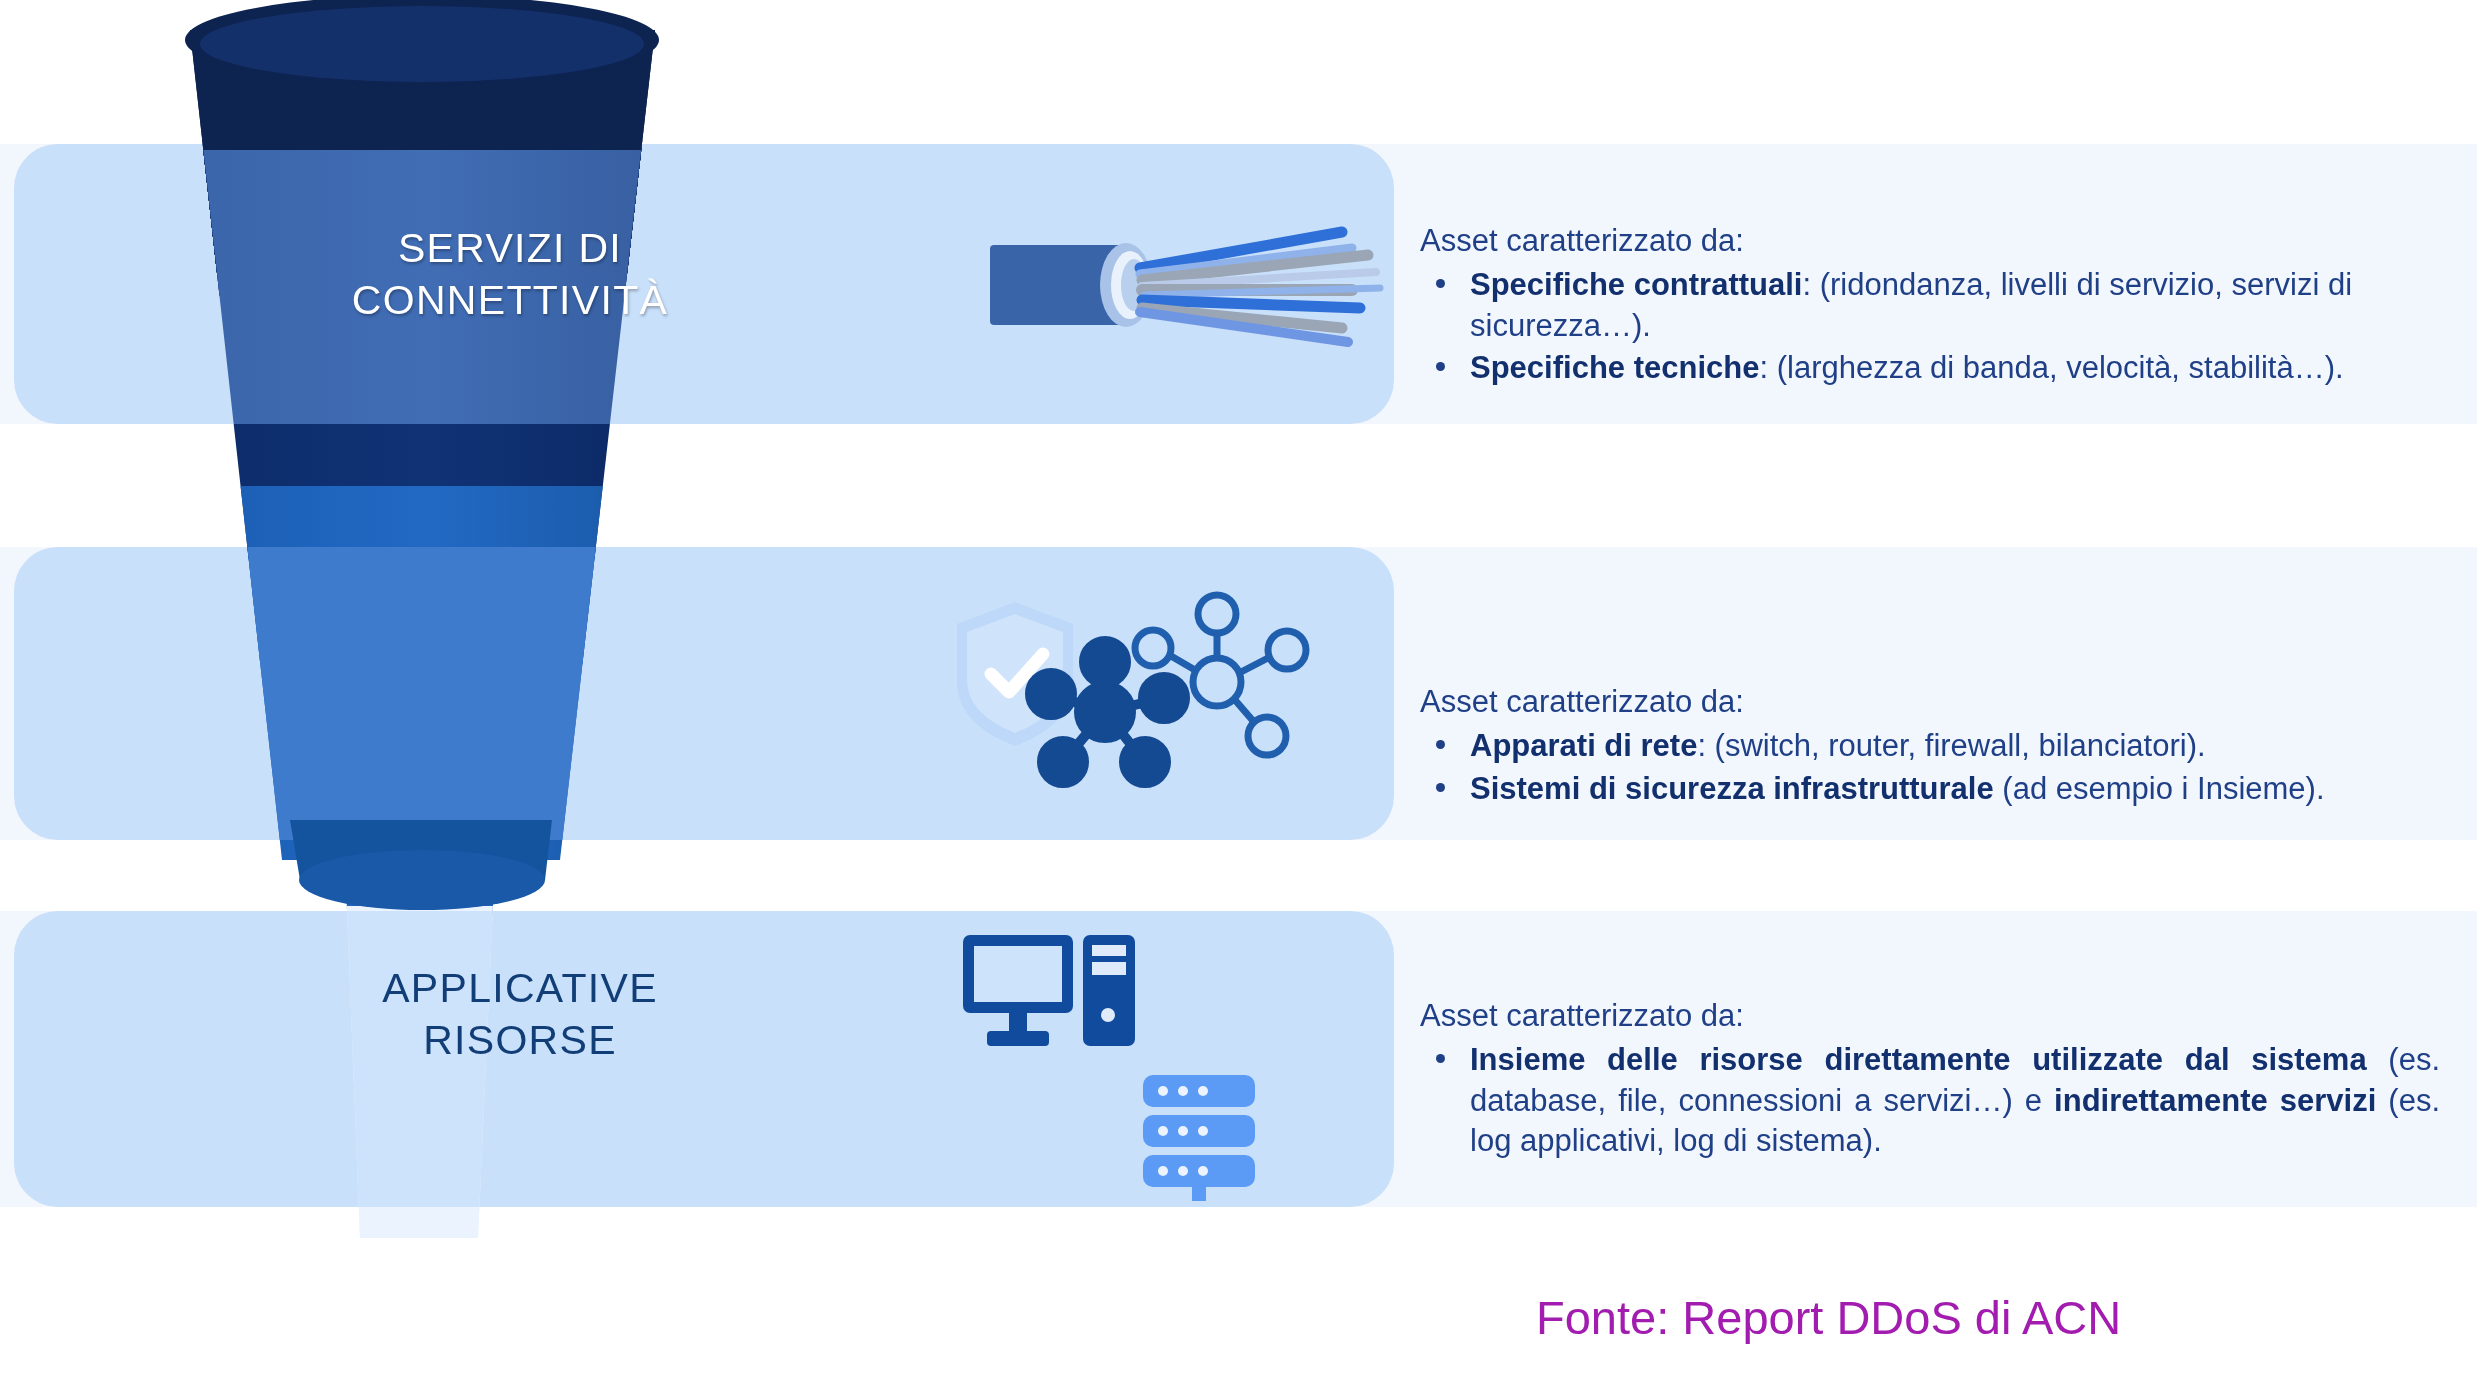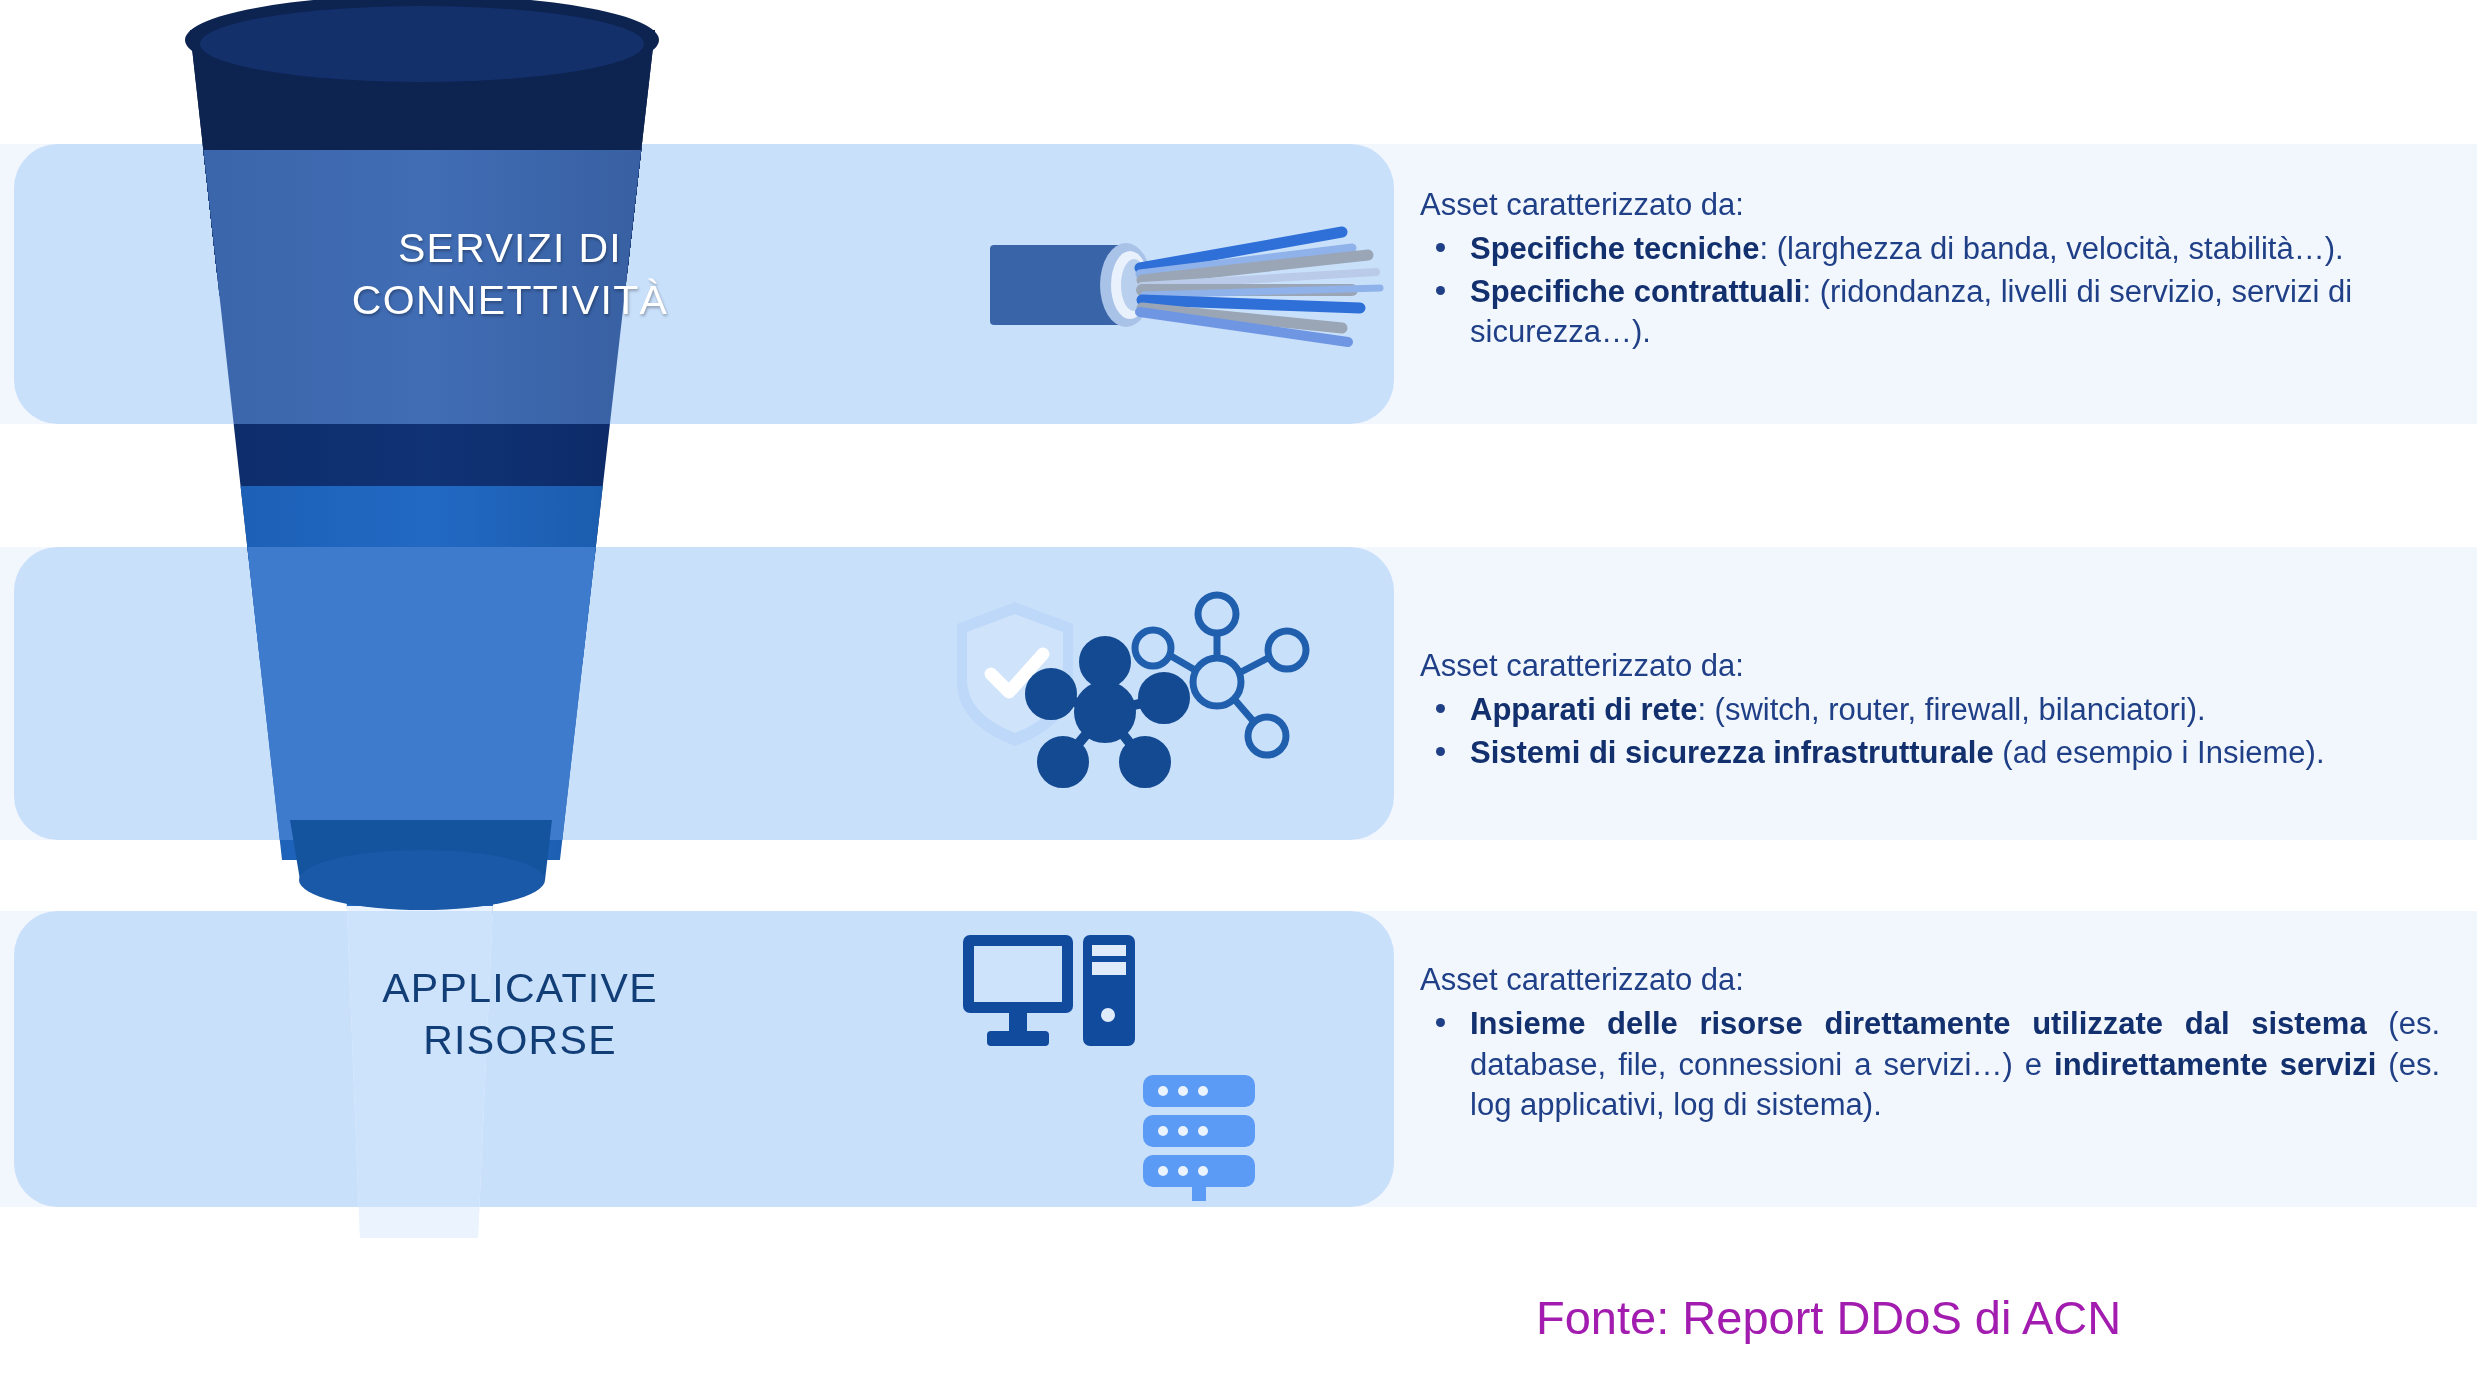--- a/index.html
+++ b/index.html
@@ -30,21 +30,21 @@
   #funnel{position:absolute;left:0;top:0;width:1100px;height:1280px;}
 
   
   .desc{
     position:absolute;
     color:#1f3f87;
     font-size:31px;
     line-height:1.30;
     width:1020px;
   }
-  .desc .lead{display:block;margin-bottom:4px;}
+  .desc .lead{display:block;margin-bottom:4px;margin-top:36px;}
   .desc ul{list-style:none;margin:0;padding:0;}
   .desc li{
     position:relative;padding-left:50px;margin-bottom:2px;
   }
   .desc li .bullet{
     position:absolute;left:16px;top:0.45em;
     width:9px;height:9px;border-radius:50%;background:#1f3f87;
   }
   .desc b{font-weight:bold;color:#13306e;}
   .just{text-align:justify;}
@@ -271,25 +271,25 @@
       </g>
       <rect x="257" y="268" width="14" height="18"></rect>
     </g>
   </svg>
 
   <div class="desc" id="desc1">
     <span class="lead">Asset caratterizzato da:</span>
     <ul>
       <li>
         <span class="bullet"></span>
+        <b>Specifiche contrattuali</b><span>: (ridondanza, livelli di servizio, servizi di sicurezza…).</span>
+      </li>
+      <li>
+        <span class="bullet"></span>
         <b>Specifiche tecniche</b><span>: (larghezza di banda, velocità, stabilità…).</span>
-      </li>
-      <li>
-        <span class="bullet"></span>
-        <b>Specifiche contrattuali</b><span>: (ridondanza, livelli di servizio, servizi di sicurezza…).</span>
       </li>
     </ul>
   </div>
 
   <div class="desc" id="desc2">
     <span class="lead">Asset caratterizzato da:</span>
     <ul>
       <li>
         <span class="bullet"></span>
         <b>Apparati di rete</b><span>: (switch, router, firewall, bilanciatori).</span>

